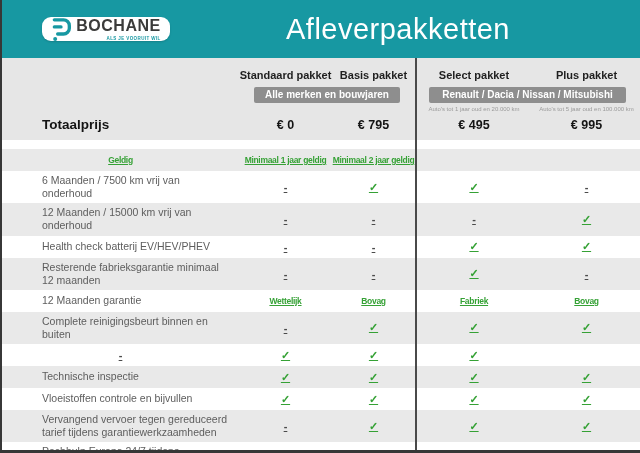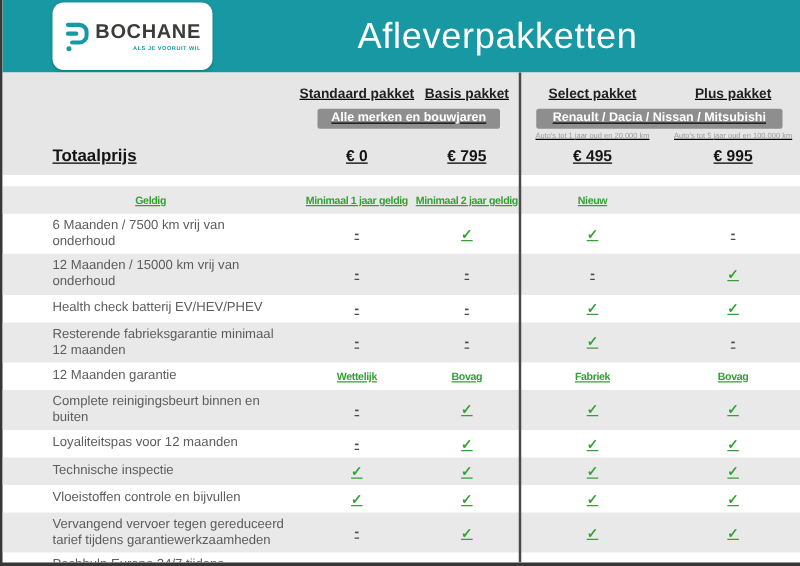--- a/index.html
+++ b/index.html
@@ -18,36 +18,36 @@
     position:relative;width:640px;height:453px;background:#fff;
     border-left:2px solid #373737;border-bottom:3px solid #373737;
     overflow:hidden;display:flex;flex-direction:column;
   }
   
   .banner{
     height:58px;background:var(--accent);display:flex;align-items:center;
     flex-shrink:0;
   }
   .logo-box{
-    margin-left:40px;width:128px;height:54px;background:#fff;border-radius:9px;
+    margin-left:40px;width:128px;height:24px;background:#fff;border-radius:9px;
     display:flex;align-items:center;justify-content:center;gap:5px;flex-shrink:0;
     box-shadow:0 1px 2px rgba(0,0,0,.15);
   }
   .logo-glyph{width:20px;height:26px;display:block;}
   .logo-text{display:flex;flex-direction:column;align-items:flex-end;}
   .brand{font-size:16px;font-weight:700;color:#3b3b3a;letter-spacing:.5px;line-height:1;}
   .tagline{font-size:4.5px;font-weight:700;color:var(--accent);letter-spacing:.4px;margin-top:2px;}
   .title{
     flex:1;text-align:center;color:#fff;font-size:29px;font-weight:400;
     letter-spacing:.5px;padding-right:14px;
   }
   
   .grid5{display:grid;grid-template-columns:237px 93px 83px 118px 107px;}
   
-  .head-zone{background:var(--head_bg);padding-top:7px;flex-shrink:0;text-decoration:underline;}
+  .head-zone{background:var(--head_bg);padding-top:7px;flex-shrink:0;}
   .pkg-name{
     text-align:center;font-size:11px;font-weight:700;color:#1f1f1f;
     padding:4px 0 6px 0;white-space:nowrap;
   }
   .badge{
     background:var(--badge);color:#fff;font-size:10px;font-weight:700;
     text-align:center;border-radius:2px;padding:2px 0;white-space:nowrap;
     line-height:1.2;
   }
   .badge-left{grid-column:2/4;margin:0 15px;}
@@ -140,21 +140,20 @@
   </div>
 
   <div class="gap-row"></div>
 
   <div class="rows">
 
     <div class="grid5 body-row">
       <div class="v">Geldig</div>
       <div class="v">Minimaal 1 jaar geldig</div>
       <div class="v">Minimaal 2 jaar geldig</div>
-      <div class="v">Nieuw</div>
     </div>
 
     <div class="grid5 body-row">
       <div class="lbl">6 Maanden / 7500 km vrij van onderhoud</div>
       <div class="v dash">-</div>
       <div class="v check">✓</div>
       <div class="v check">✓</div>
       <div class="v dash">-</div>
     </div>
 
@@ -192,21 +191,20 @@
 
     <div class="grid5 body-row">
       <div class="lbl">Complete reinigingsbeurt binnen en buiten</div>
       <div class="v dash">-</div>
       <div class="v check">✓</div>
       <div class="v check">✓</div>
       <div class="v check">✓</div>
     </div>
 
     <div class="grid5 body-row">
-      <div class="lbl">Loyaliteitspas voor 12 maanden</div>
       <div class="v dash">-</div>
       <div class="v check">✓</div>
       <div class="v check">✓</div>
       <div class="v check">✓</div>
     </div>
 
     <div class="grid5 body-row">
       <div class="lbl">Technische inspectie</div>
       <div class="v check">✓</div>
       <div class="v check">✓</div>

